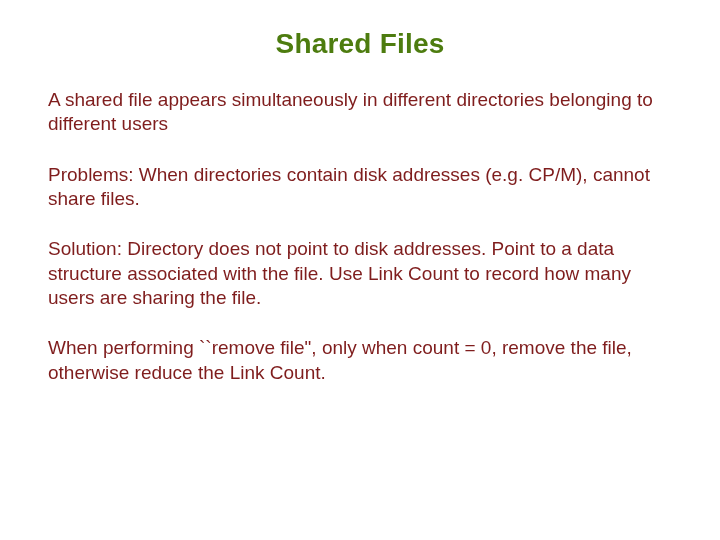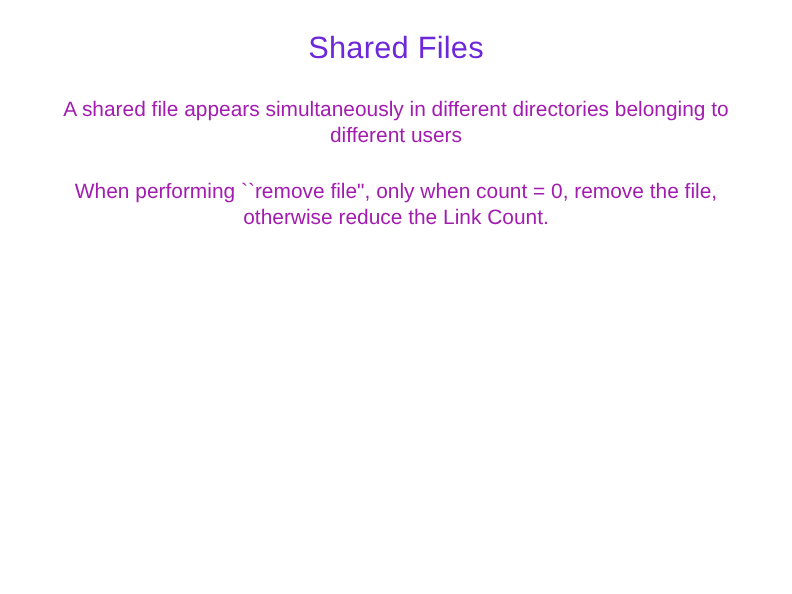--- a/index.html
+++ b/index.html
@@ -11,36 +11,37 @@
       color: #000000;
     }
     .slide {
       width: 720px;
       height: 540px;
       padding: 28px 48px 0 48px;
       position: relative;
     }
     .title {
       font-size: 28px;
-      font-weight: 400;
-      color: #6d28d9;
+      font-weight: 700;
+      color: #4d7c0f;
       text-align: center;
       margin-bottom: 28px;
       letter-spacing: 0.2px;
     }
     .para {
       font-size: 19px;
       line-height: 1.28;
-      color: #a21caf;
+      color: #7f1d1d;
       margin-bottom: 26px;
       font-weight: 400;
-      text-align: center;
     }
     .para:last-child { margin-bottom: 0; }
   </style>
 </head>
 <body>
 
 <div class="slide">
   <h1 class="title">Shared Files</h1>
   <p class="para">A shared file appears simultaneously in different directories belonging to different users</p>
+  <p class="para">Problems: When directories contain disk addresses (e.g. CP/M), cannot share files.</p>
+  <p class="para">Solution: Directory does not point to disk addresses. Point to a data structure associated with the file. Use Link Count to record how many users are sharing the file.</p>
   <p class="para">When performing ``remove file", only when count = 0, remove the file, otherwise reduce the Link Count.</p>
 </div>
 
 </body></html>

